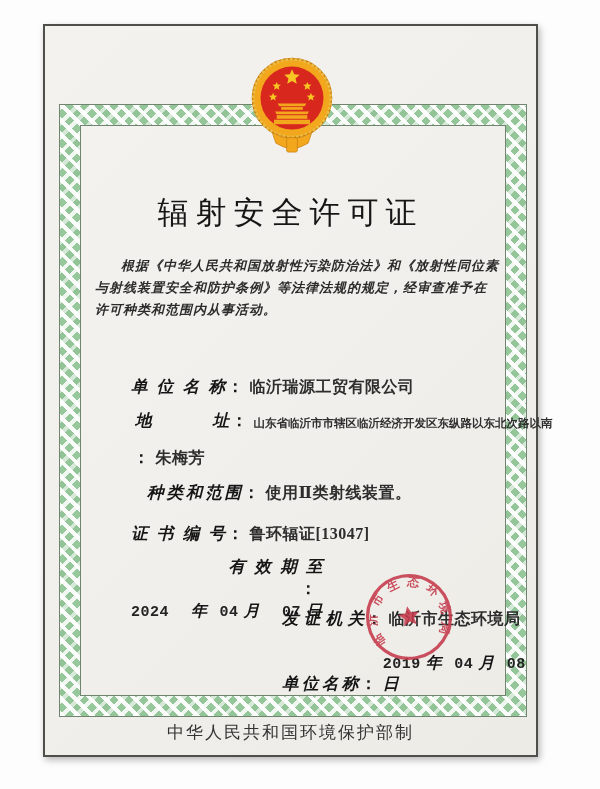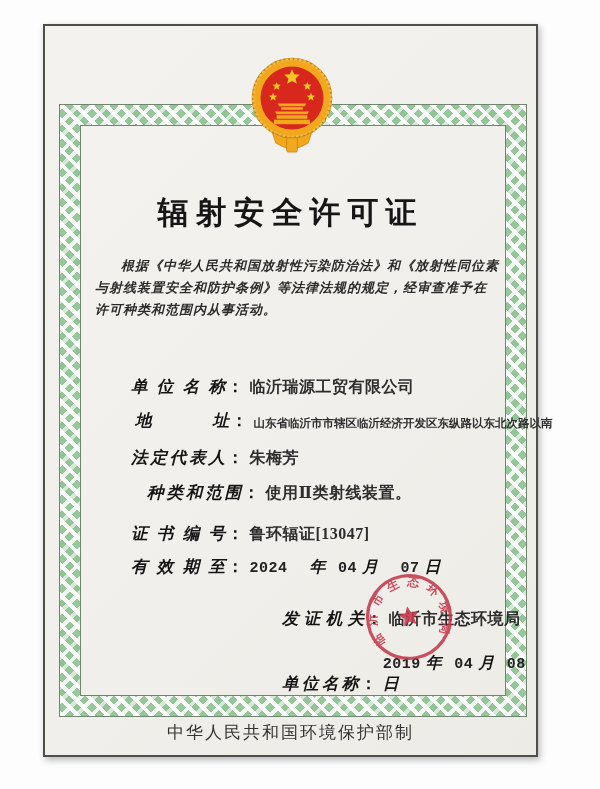--- a/index.html
+++ b/index.html
@@ -20,21 +20,21 @@
              repeating-linear-gradient(45deg,  rgba(255,255,255,.95) 0 4px, rgba(255,255,255,0) 4px 11px, rgba(255,255,255,.95) 11px 15px, rgba(140,190,145,.25) 15px 21px),
              repeating-linear-gradient(135deg, rgba(255,255,255,.85) 0 4px, rgba(255,255,255,0) 4px 11px, rgba(255,255,255,.85) 11px 15px, rgba(140,190,145,.25) 15px 21px),
              #96c89c; }
   .frame-inner { position:absolute; left:20px; top:20px; right:20px; bottom:20px;
                  border:1px solid #71846f;
                  background:linear-gradient(135deg,#f3f2ee 0%,#f0efeb 55%,#edece7 100%); }
 
   .emblem { position:absolute; left:202px; top:27px; width:90px; height:110px; z-index:5; }
 
   .title { position:absolute; left:0; top:166px; width:100%; text-align:center;
-           font-size:31px; font-weight:bold; color:#161616; letter-spacing:7px; z-index:4; }
+           font-size:31px; font-weight:normal; color:#161616; letter-spacing:7px; z-index:4; }
 
   .body-text { position:absolute; left:50px; top:229px; width:404px;
                font-size:13px; line-height:1.70; color:#2b2b2b;
                font-style:italic; font-weight:600; text-indent:2em;
                letter-spacing:1px; z-index:4; }
 
   .row { position:absolute; display:flex; align-items:flex-end; z-index:4; color:#1c1c1c; }
   .flabel { display:inline-block; width:94px; font-size:16.5px; font-weight:bold;
             font-style:italic; color:#151515; text-align:justify; text-align-last:justify; }
   .colon { font-size:16.5px; font-weight:bold; margin:0 6px 0 2px; color:#151515; }
@@ -97,38 +97,37 @@
       <span class="fvalue">临沂瑞源工贸有限公司</span>
     </div>
 
     <div class="row" style="left:90px; top:384px;">
       <span class="flabel">地址</span>
       <span class="colon">：</span>
       <span class="fvalue small">山东省临沂市市辖区临沂经济开发区东纵路以东北次路以南</span>
     </div>
 
     <div class="row" style="left:86px; top:421px;">
-      <span class="flabel">法定代表人</span>
       <span class="colon">：</span>
       <span class="fvalue">朱梅芳</span>
     </div>
 
     <div class="row" style="left:102px; top:456px;">
       <span class="flabel">种类和范围</span>
       <span class="colon">：</span>
       <span class="fvalue">使用Ⅱ类射线装置。</span>
     </div>
 
     <div class="row" style="left:86px; top:497px;">
       <span class="flabel">证书编号</span>
       <span class="colon">：</span>
       <span class="fvalue">鲁环辐证[13047]</span>
     </div>
 
-    <div class="row" style="left:86px; top:530px;">
+    <div class="row" style="left:86px; top:530px;flex-direction:column;">
       <span class="flabel">有效期至</span>
       <span class="colon">：</span>
       <span class="fvalue">
         <span class="num">2024</span><span class="gap-lg"></span><span class="dunit">年</span><span class="gap-md"></span><span class="num">04</span><span class="gap-sm"></span><span class="dunit">月</span><span class="gap-lg"></span><span class="num">07</span><span class="gap-sm"></span><span class="dunit">日</span>
       </span>
     </div>
 
     <div class="row" style="left:237px; top:582px;">
       <span class="flabel" style="width:82px;">发证机关</span>
       <span class="colon">：</span>

